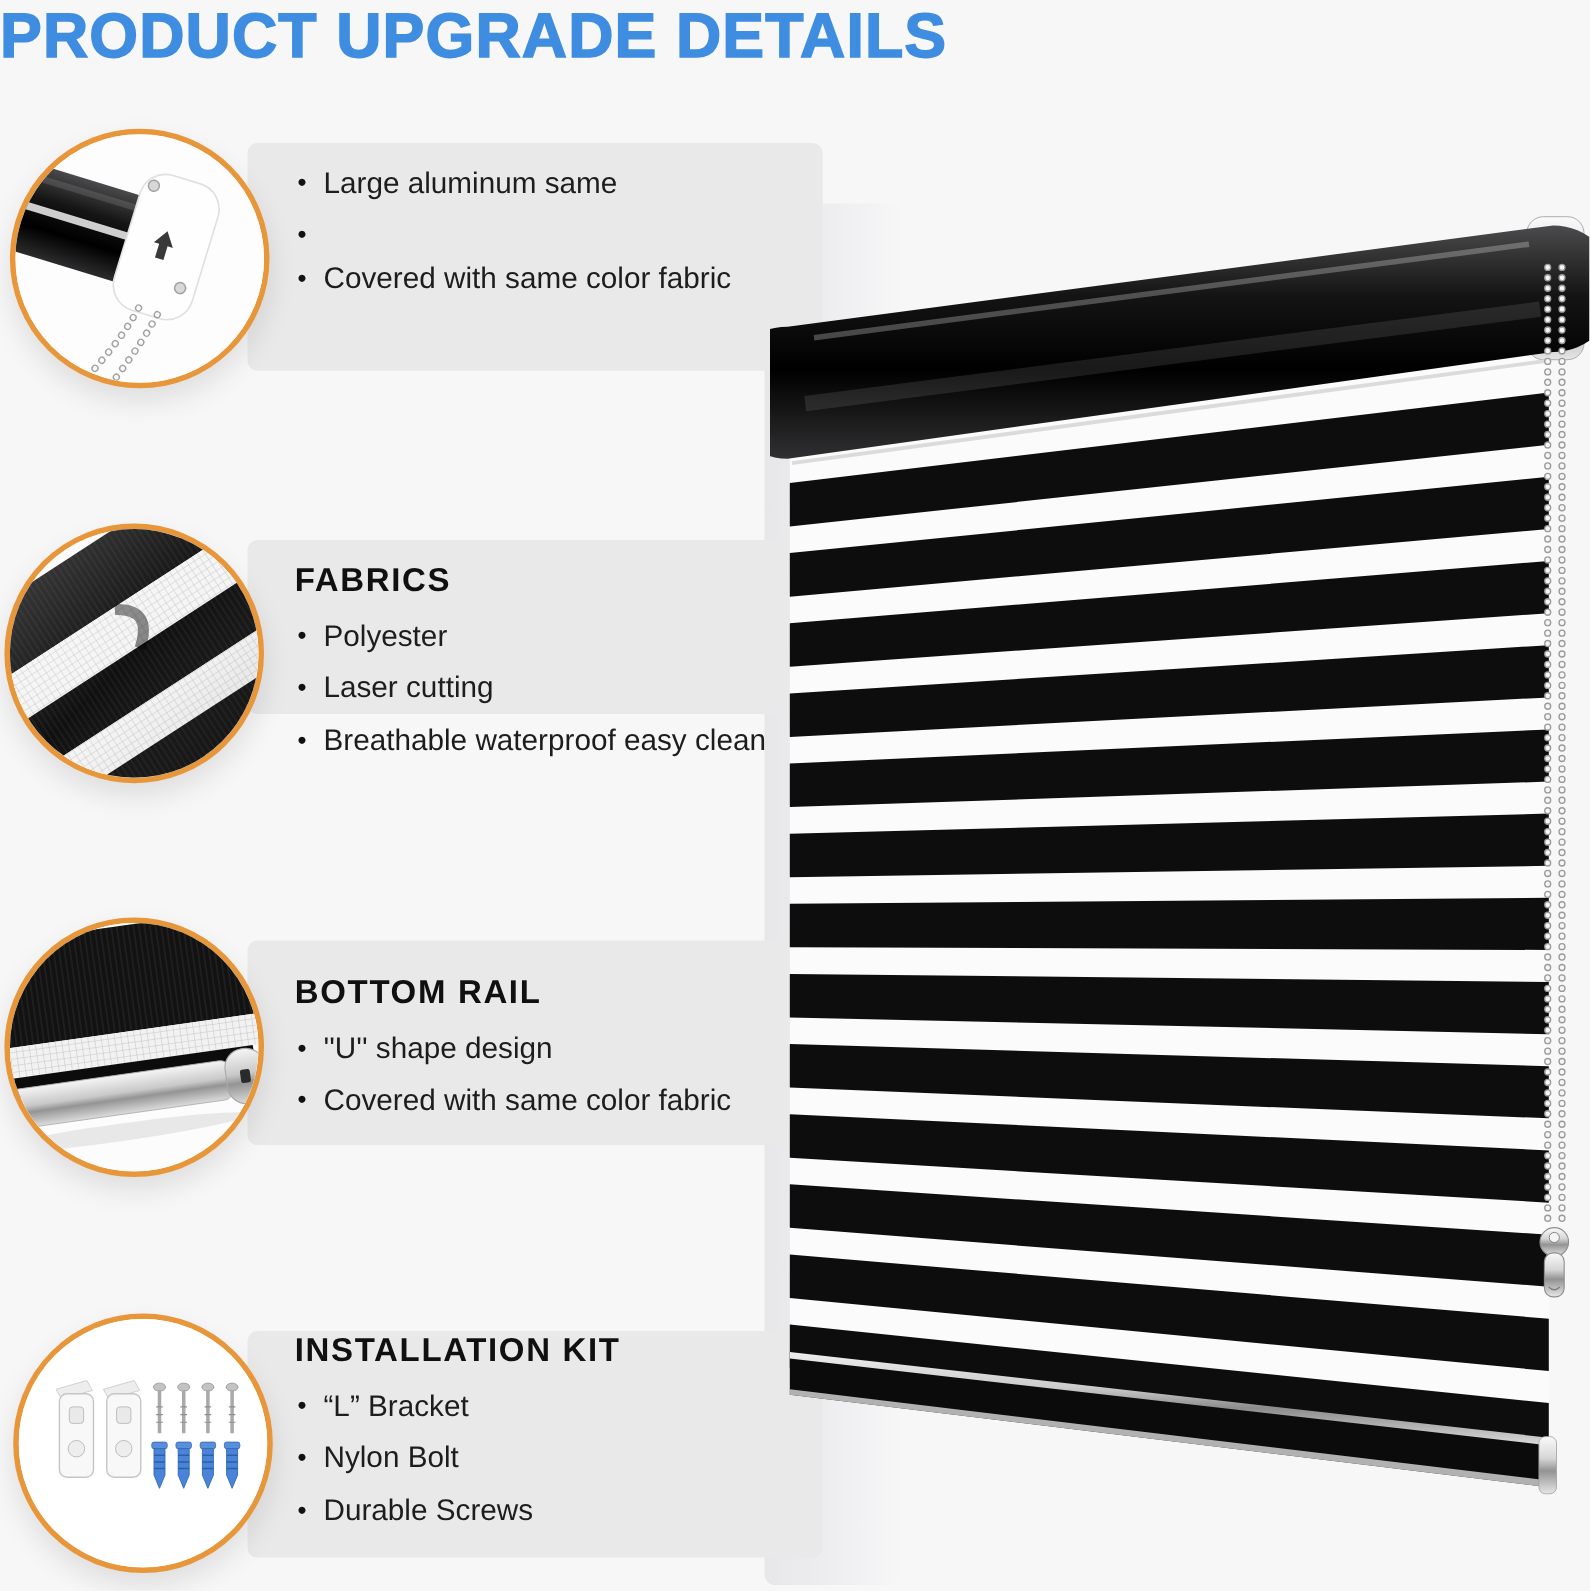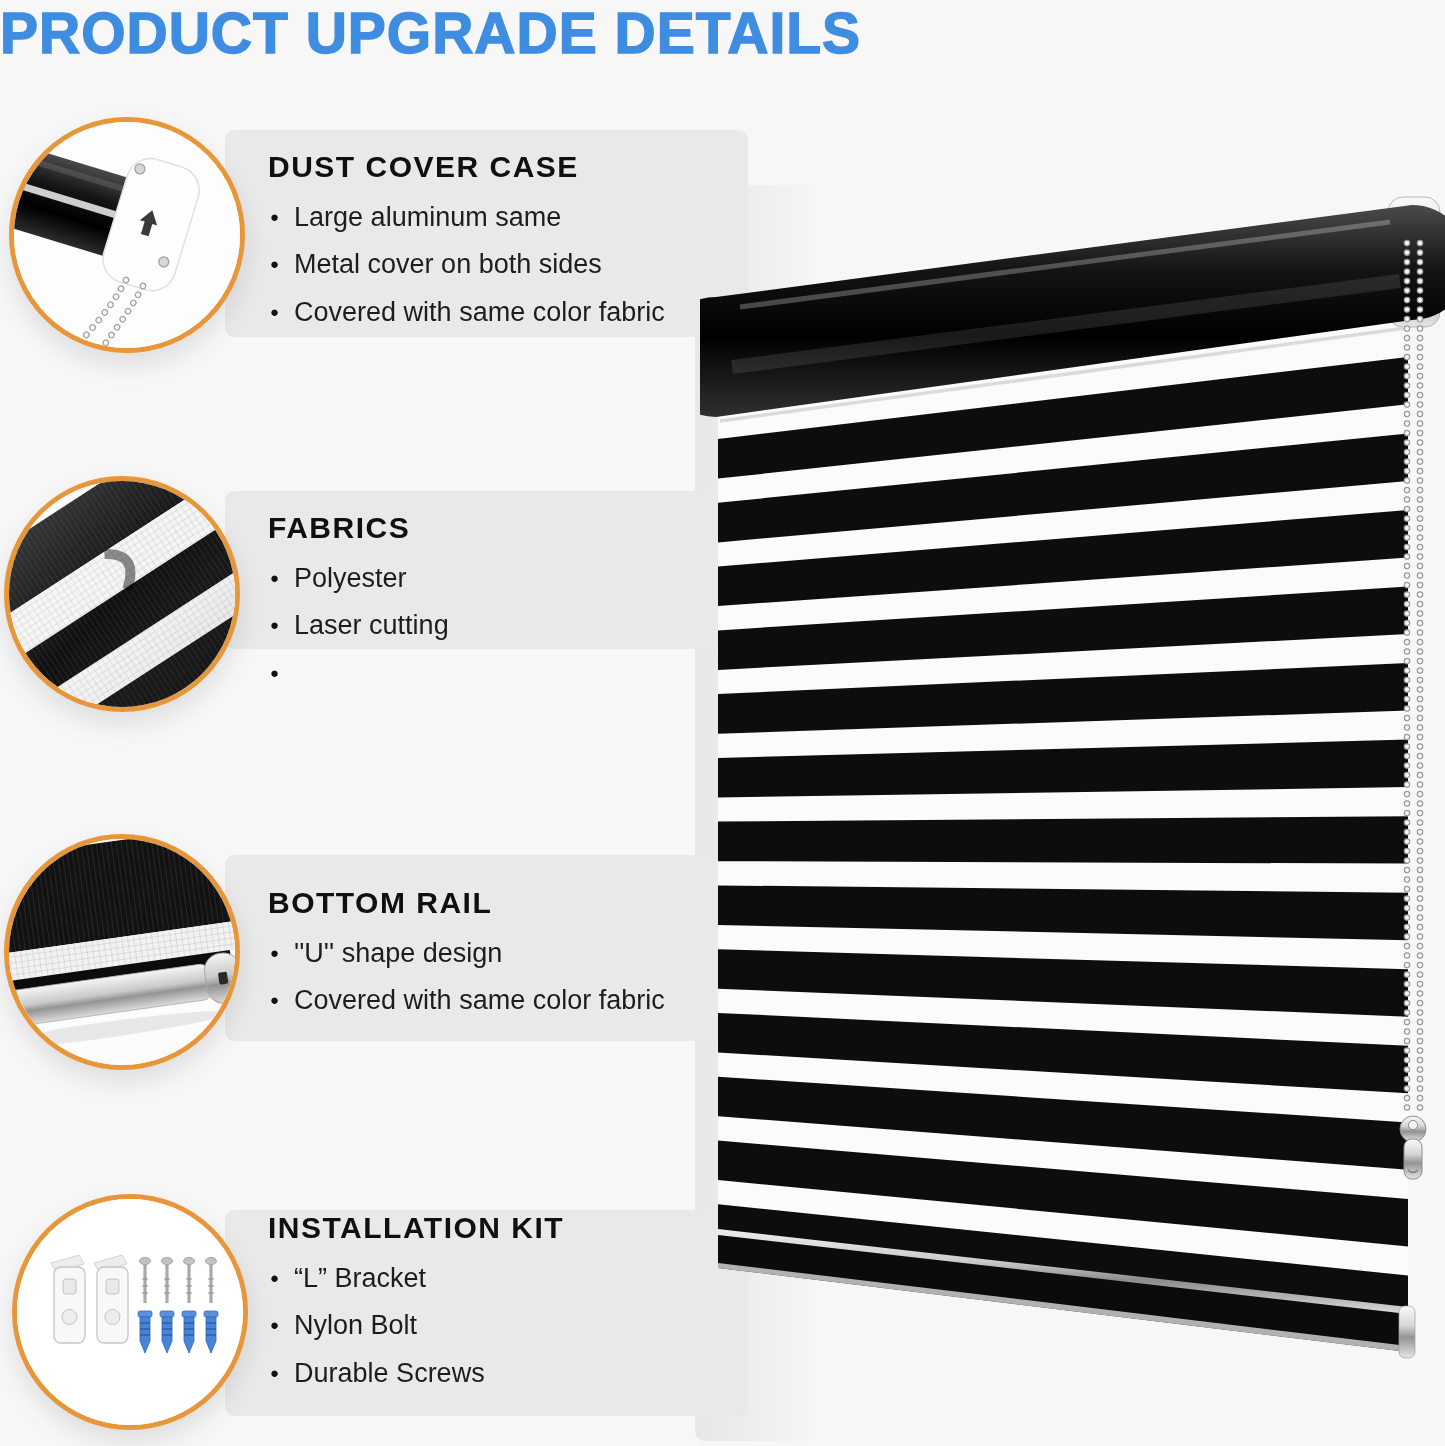--- a/index.html
+++ b/index.html
@@ -50,29 +50,27 @@
 </head>
 <body>
 
 <div class="canvas">
 
   <div class="page-title">PRODUCT UPGRADE DETAILS</div>
 
   <div class="backdrop-strip"></div>
 
   <div class="panel p1">
-    <h2>DUST COVER CASE</h2>
     <ul>
       <li>
           <span class="dot">●</span>
           <span>Large aluminum same</span>
         </li>
       <li>
           <span class="dot">●</span>
-          <span>Metal cover on both sides</span>
         </li>
       <li>
           <span class="dot">●</span>
           <span>Covered with same color fabric</span>
         </li>
     </ul>
   </div>
   <div class="circle c1">
     <svg viewBox="0 0 226 226">
       <defs>
@@ -108,20 +106,21 @@
       <li>
           <span class="dot">●</span>
           <span>Polyester</span>
         </li>
       <li>
           <span class="dot">●</span>
           <span>Laser cutting</span>
         </li>
       <li>
           <span class="dot">●</span>
+          <span>Breathable waterproof easy clean</span>
         </li>
     </ul>
   </div>
   <div class="circle c2">
     <svg viewBox="0 0 226 226">
       <defs>
         <pattern id="c2mesh" width="6" height="6" patternUnits="userSpaceOnUse">
           <rect width="6" height="6" fill="#f5f5f5"></rect>
           <path d="M0 0 H6 M0 0 V6" stroke="#c7c7c7" stroke-width="0.9"></path>
         </pattern>

